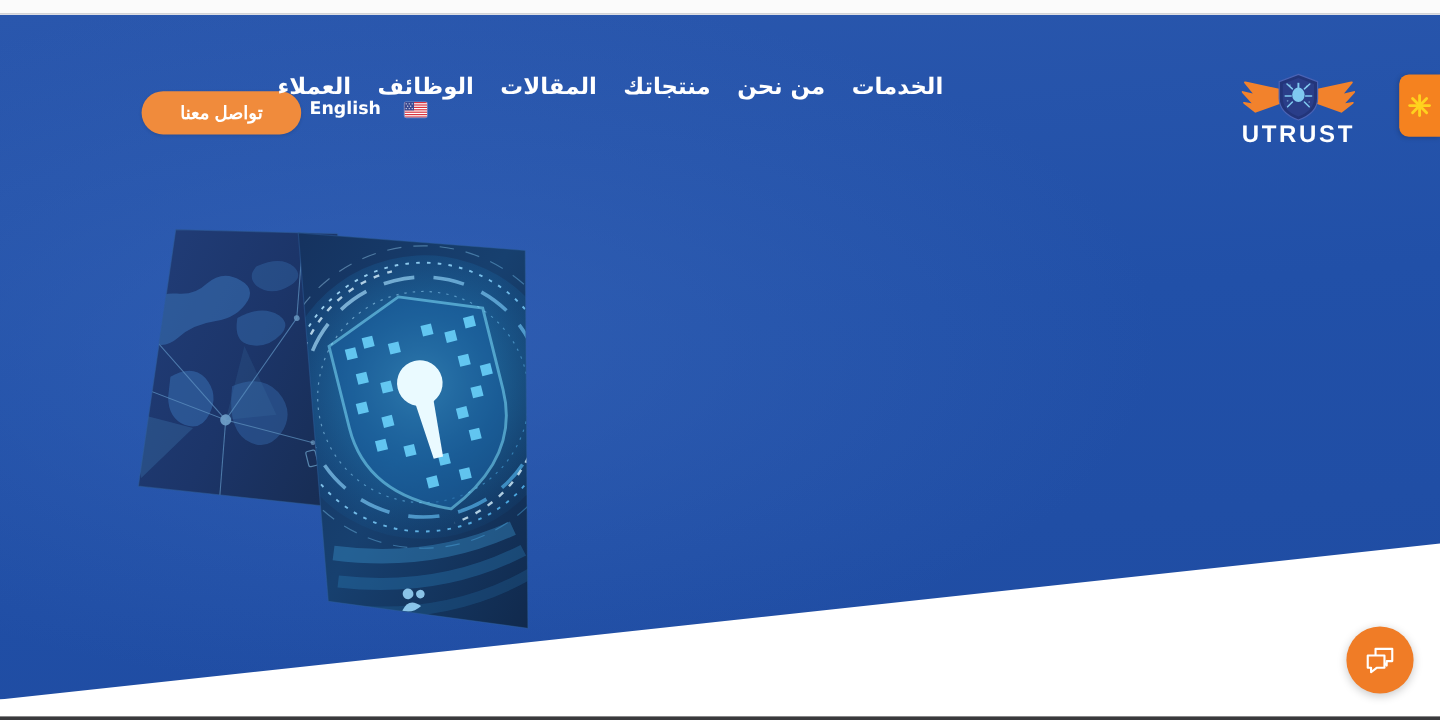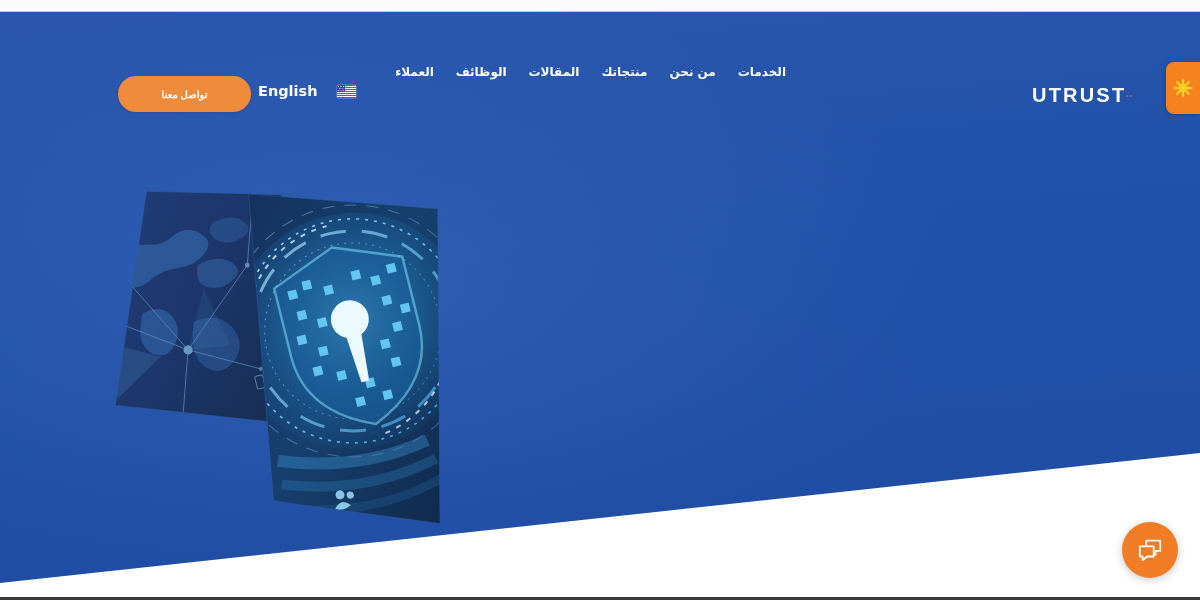--- a/index.html
+++ b/index.html
@@ -63,21 +63,21 @@
   }
 
   
   .cta-pill {
     position:absolute; left:118px; top:64px;
     width:133px; height:36px;
     background:#f08b3c;
     border-radius:18px;
     border:none;
     color:#ffffff;
-    font-size:10px;
+    font-size:15px;
     font-weight:700;
     letter-spacing:.1px;
     cursor:pointer;
     display:flex; align-items:center; justify-content:center;
     box-shadow:0 1px 3px rgba(0,0,0,.12);
   }
 
   
   .lang-switch {
     position:absolute; left:258px; top:71px;
@@ -100,34 +100,34 @@
   
   .nav-links {
     position:absolute; right:403px; top:0;
     height:120px;
     display:flex; flex-direction:row; align-items:center;
     gap:0;
     direction:rtl;
   }
   .nav-link {
     color:#ffffff;
-    font-size:12px;
+    font-size:19px;
     font-weight:700;
     white-space:nowrap;
     text-decoration:none;
     padding:6px 11px;
     cursor:pointer;
     line-height:1;
   }
 
   
   .logo {
     position:absolute; right:68px; top:48px;
     width:100px; height:72px;
-    display:flex; 
+    display:flex; flex-direction:column;
     align-items:center; justify-content:flex-start;
     cursor:pointer;
   }
   .logo-mark { width:96px; height:42px; display:block; }
   .logo-word {
     color:#ffffff;
     font-size:20px;
     font-weight:700;
     letter-spacing:2.2px;
     font-family:"Liberation Sans", sans-serif;

